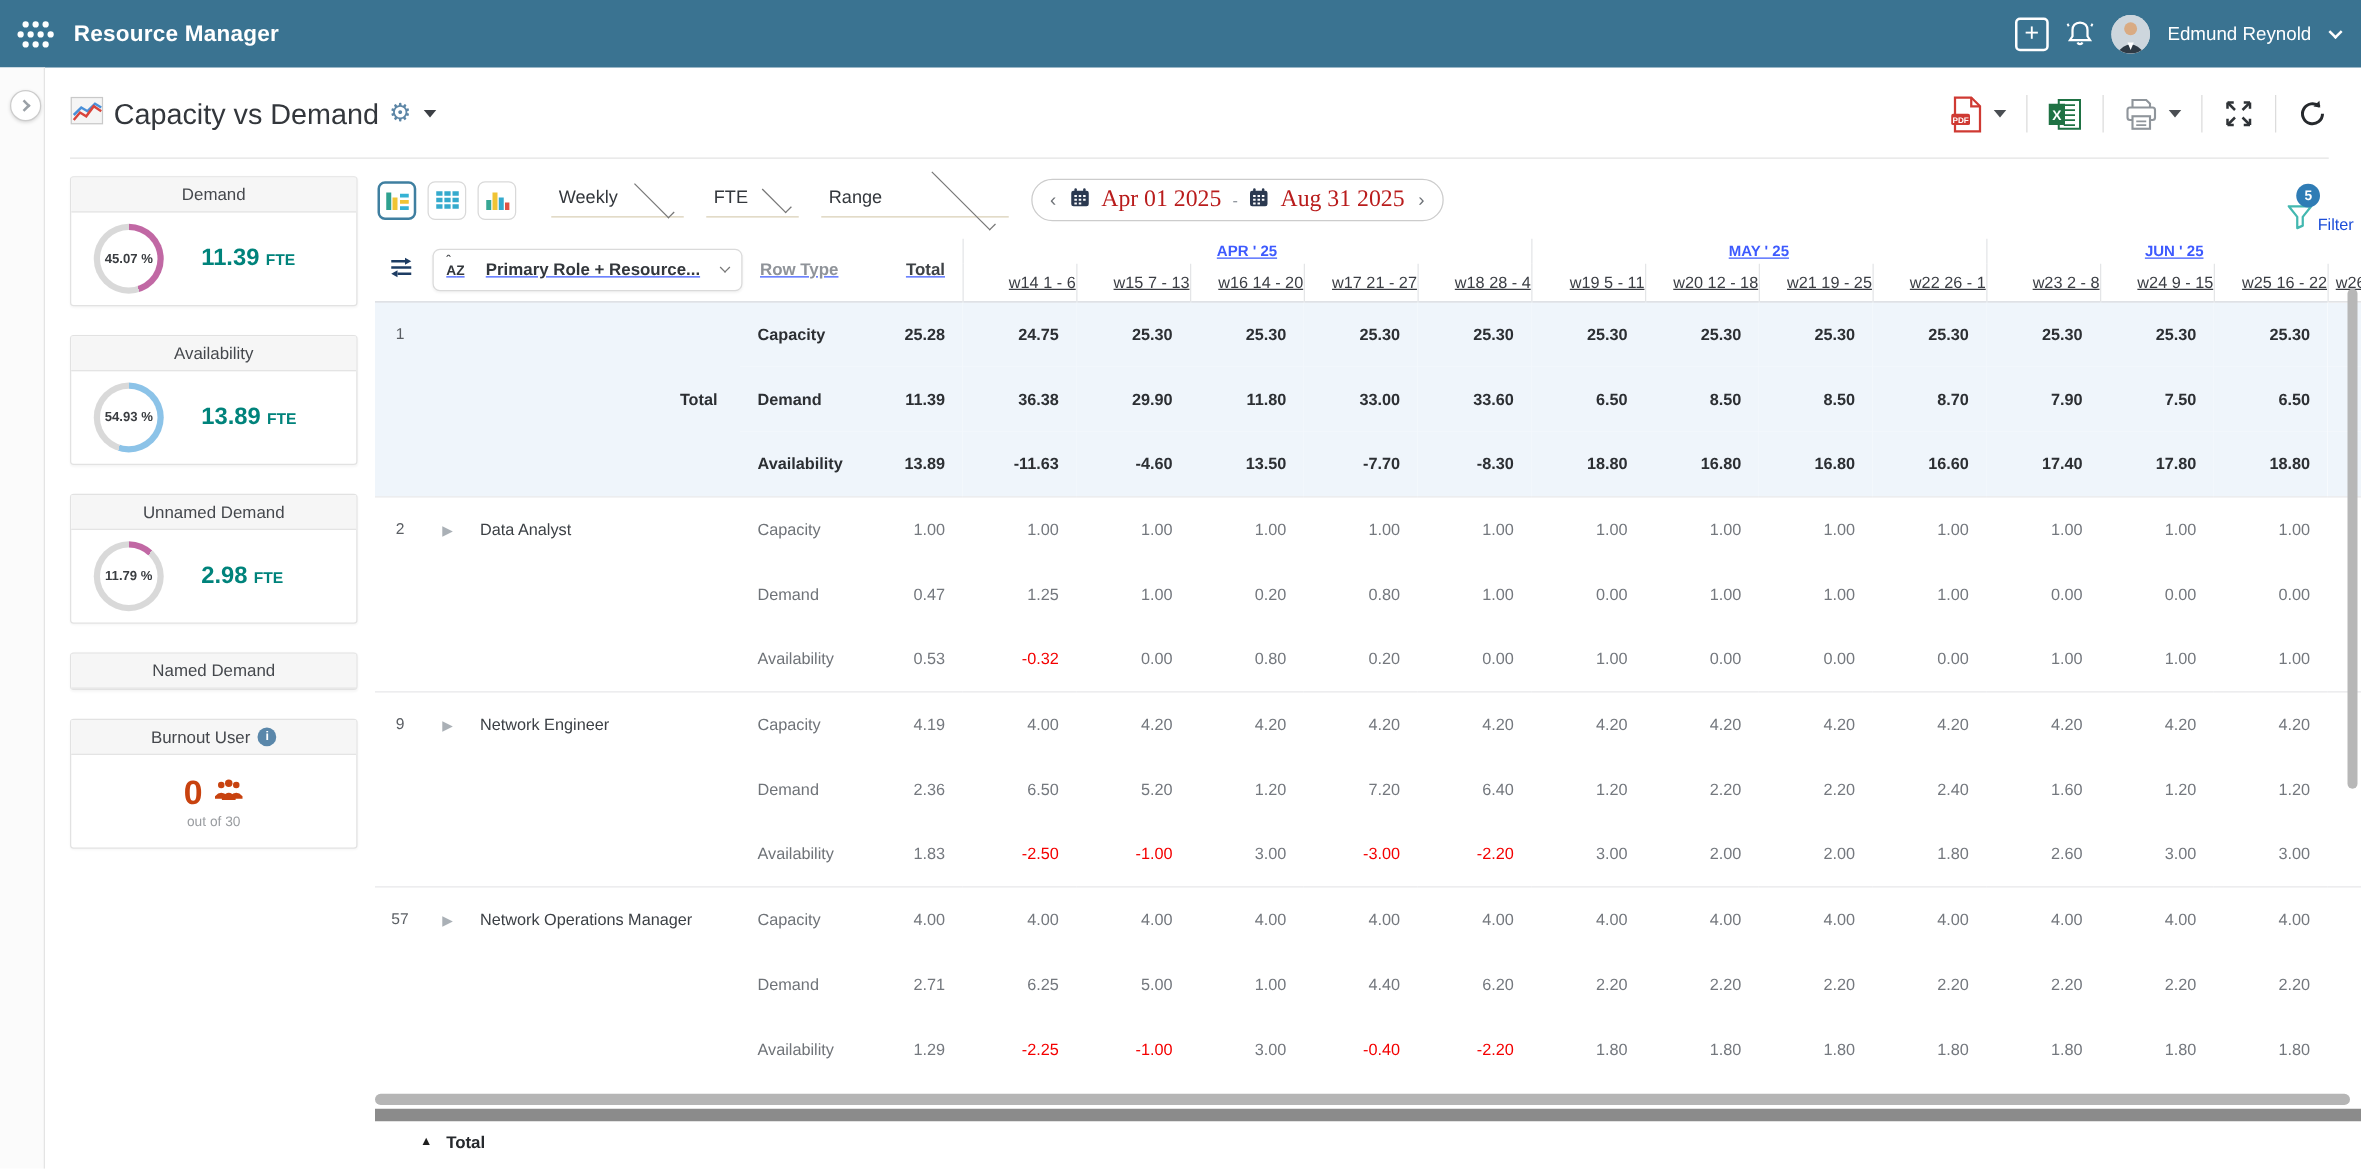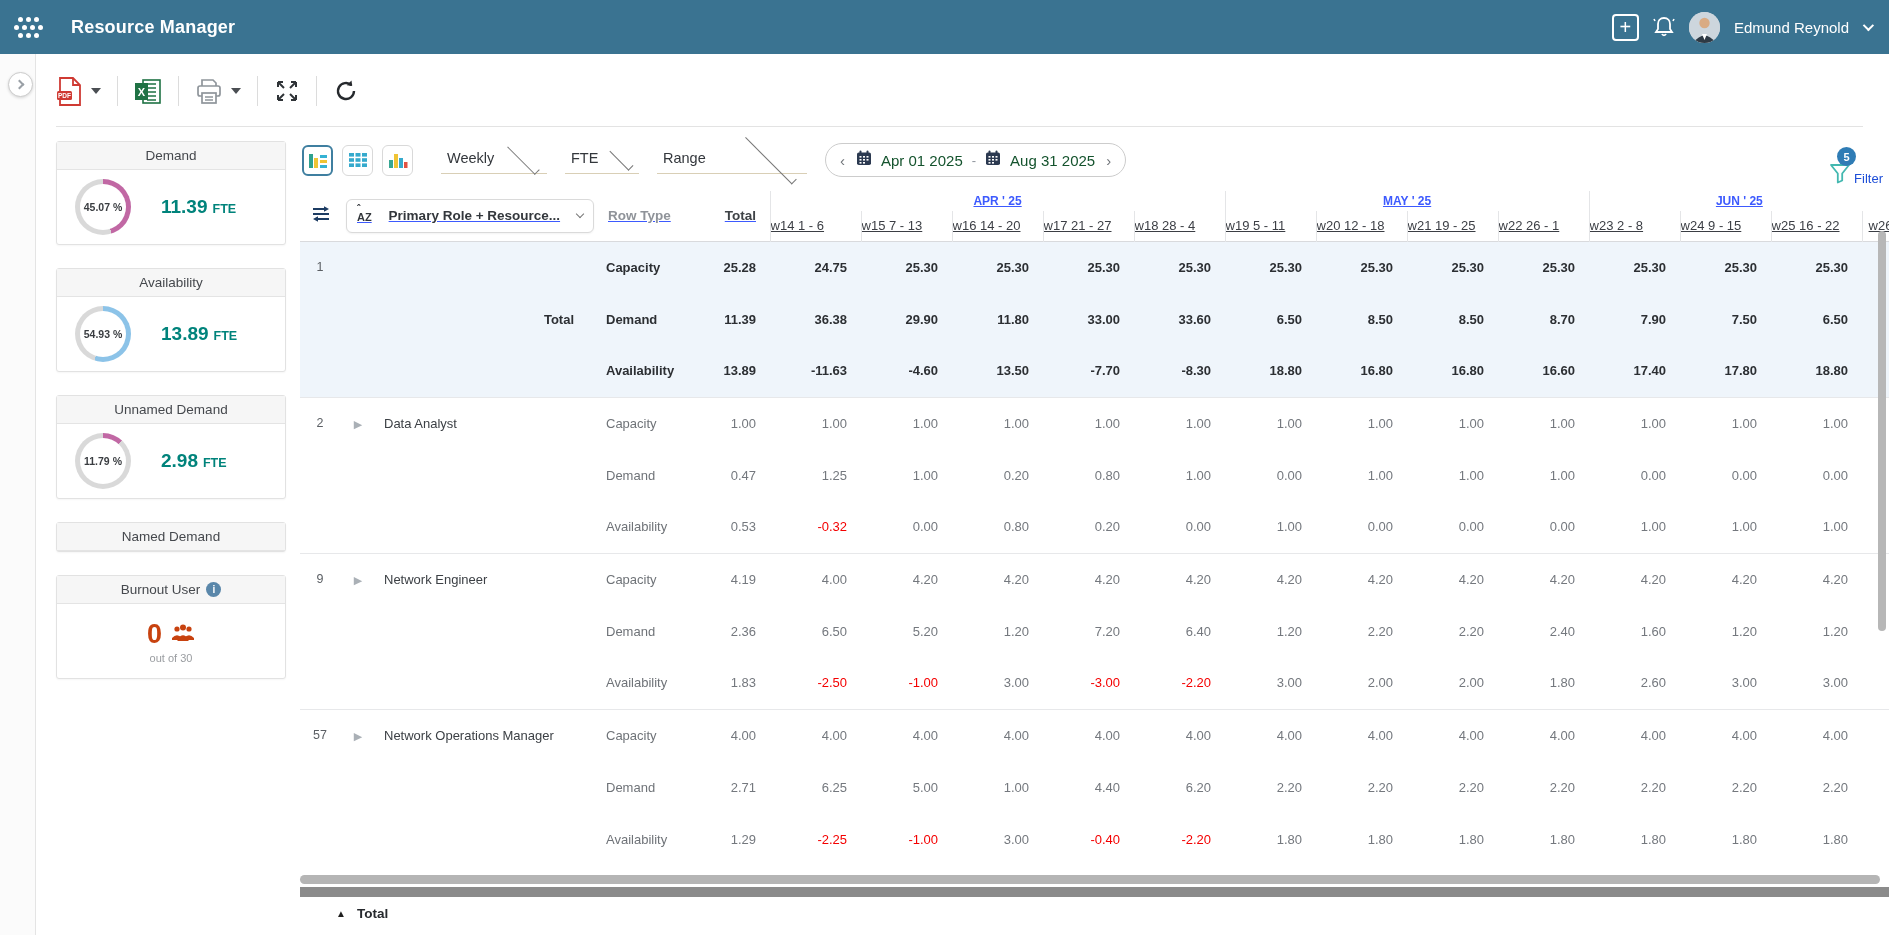--- a/index.html
+++ b/index.html
@@ -1,21 +1,21 @@
 <!DOCTYPE html>
 <html><head>
 <meta charset="utf-8">
 <style>
   * { margin:0; padding:0; box-sizing:border-box; }
   html,body { width:1889px; height:935px; overflow:hidden; background:#fff;
     font-family:"Liberation Sans","DejaVu Sans",sans-serif; }
   
   .topbar { height:54px; background:#3a7391; display:flex; align-items:center;
     justify-content:space-between; padding:0 18px 0 14px; }
-  .tb-left { display:flex; align-items:flex-start; gap:28px; }
+  .tb-left { display:flex; align-items:flex-start; gap:16px; }
   .apps { display:flex; flex-direction:column; gap:3px; cursor:pointer; }
   .apps .r { display:flex; gap:3px; justify-content:center; }
   .apps i { width:5px; height:5px; border-radius:50%; background:#fff; }
   .app-title { color:#fff; font-size:18px; font-weight:700; letter-spacing:.2px; }
   .tb-right { display:flex; align-items:center; gap:14px; }
   .plus-btn { width:27px; height:27px; border:2px solid #fff; border-radius:4px;
     color:#fff; font-size:20px; line-height:22px; text-align:center; font-weight:400; cursor:pointer; }
   .bell svg { display:block; }
   .avatar { width:31px; height:31px; border-radius:50%; overflow:hidden; background:#cfd9e0; }
   .user-name { color:#fff; font-size:15px; }
@@ -74,35 +74,35 @@
   .vbtns { display:flex; gap:9px; margin-right:10px; }
   .ddl { display:flex; align-items:flex-end; gap:10px; border-bottom:1px solid #d9cfb6;
     padding:4px 4px 7px 6px; font-size:14.5px; color:#33373c; cursor:pointer; }
   .ddl .c2 { width:7px; height:7px; border-right:1.6px solid #777; border-bottom:1.6px solid #777;
     transform:rotate(45deg); margin-bottom:4px; }
   .ddl.w1 { width:106px; } .ddl.w2 { width:74px; } .ddl.w3 { width:150px;justify-content:center; }
   .ddl span { flex:1; }
   .range-pill { display:flex; align-items:center; border:1px solid #ccc; border-radius:17px;
     height:34px; padding:0 12px; gap:9px; background:#fff; }
   .range-pill .nav { font-size:15px; color:#6f7378; cursor:pointer; padding:0 2px; }
-  .range-pill .dt { font-size:15px; color:#14532d; }
+  .range-pill .dt { font-size:19px; color:#b91c1c;font-family:Liberation Serif, serif; }
   .range-pill .dash { color:#8e949c; font-size:13px; }
   .filter { position:absolute; right:6px; top:8px; display:flex; align-items:flex-end; gap:2px; cursor:pointer; }
   .funnel-wrap { position:relative; padding-top:12px; }
   .fbadge { position:absolute; top:-2px; left:9px; width:19px; height:19px; border-radius:50%;
     background:#2f7cb5; color:#fff; font-size:11px; font-weight:700; display:flex;
     align-items:center; justify-content:center; z-index:2; }
   .filter-label { font-size:13px; color:#1d4ed8; padding-bottom:3px; }
   
   .grid-wrap { position:relative; }
   table.grid { border-collapse:collapse; table-layout:fixed; width:1589px; }
   .grid th, .grid td { font-weight:400; }
   .grid thead th { background:#fff;text-decoration:underline; }
   .grid thead .mrow th { height:20px; font-size:12px; color:#3d5afe; font-weight:600; text-align:center; }
-  .grid thead .wrow th { height:30px; font-size:13px; color:#3b3e44; text-align:left;
+  .grid thead .wrow th { height:30px; font-size:13px; color:#3b3e44; text-align:right;
     white-space:nowrap; overflow:hidden; }
   .grid thead { border-bottom:1px solid #d9dadd; }
   .bl { border-left:1px solid #e4e5e7; }
   .hleft { vertical-align:middle; }
   .hl { display:flex; align-items:center; padding-left:8px; }
   .xall { width:28px; flex:0 0 28px; cursor:pointer; }
   .gsel { display:flex; align-items:center; gap:8px; border:1px solid #dadada; border-radius:6px;
     background:#fff; height:34px; padding:0 10px; width:248px; margin-left:10px; cursor:pointer;
     box-shadow:0 1px 2px rgba(0,0,0,.05); }
   .az { font-size:11px; font-weight:700; color:#33373c; position:relative; padding-top:2px; }
@@ -186,20 +186,32 @@
 
   <div class="left-strip">
     <div class="collapse-btn">
         <span class="c"></span>
       </div>
   </div>
 
   <div class="content">
 
     <div class="title-row">
+      <div class="title-left">
+        <span>
+          <svg width="27" height="23" viewBox="0 0 27 23">
+              <rect x="1" y="1" width="25" height="21" fill="#f5f5f5" stroke="#c9c9c9"></rect>
+              <path d="M3 15 L9 9 L14 12 L20 6 L25 9" fill="none" stroke="#4a90d9" stroke-width="2"></path>
+              <path d="M3 19 L8 13 L13 16 L19 8 L25 12" fill="none" stroke="#d9453c" stroke-width="2"></path>
+            </svg>
+        </span>
+        <h1 class="page-title">Capacity vs Demand</h1>
+        <span class="gear">⚙</span>
+        <span class="tri-down"></span>
+      </div>
       <div class="title-actions">
         <div class="act">
           <svg width="27" height="31" viewBox="0 0 27 31">
               <path d="M4 2 L17 2 L24 9 L24 29 L4 29 Z" fill="#fff" stroke="#cf3a33" stroke-width="1.8"></path>
               <path d="M17 2 L17 9 L24 9" fill="none" stroke="#cf3a33" stroke-width="1.8"></path>
               <rect x="1" y="15" width="15" height="9" rx="1.5" fill="#cf3a33"></rect>
               <text x="8.5" y="22" font-size="6.5" font-weight="bold" fill="#fff" text-anchor="middle" font-family="Liberation Sans, sans-serif">PDF</text>
             </svg>
           <span class="tri-sm"></span>
         </div>

